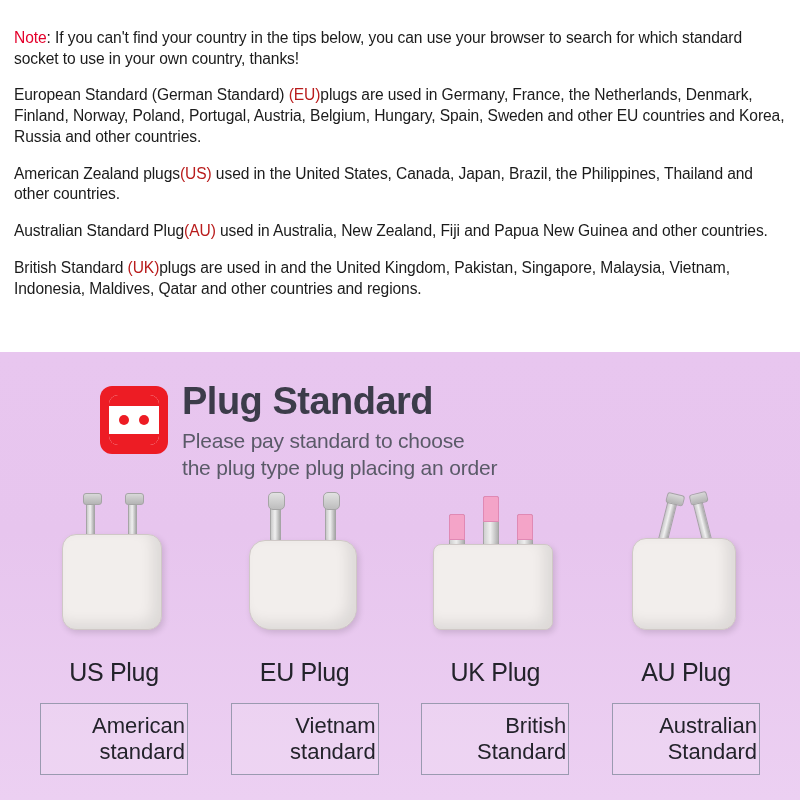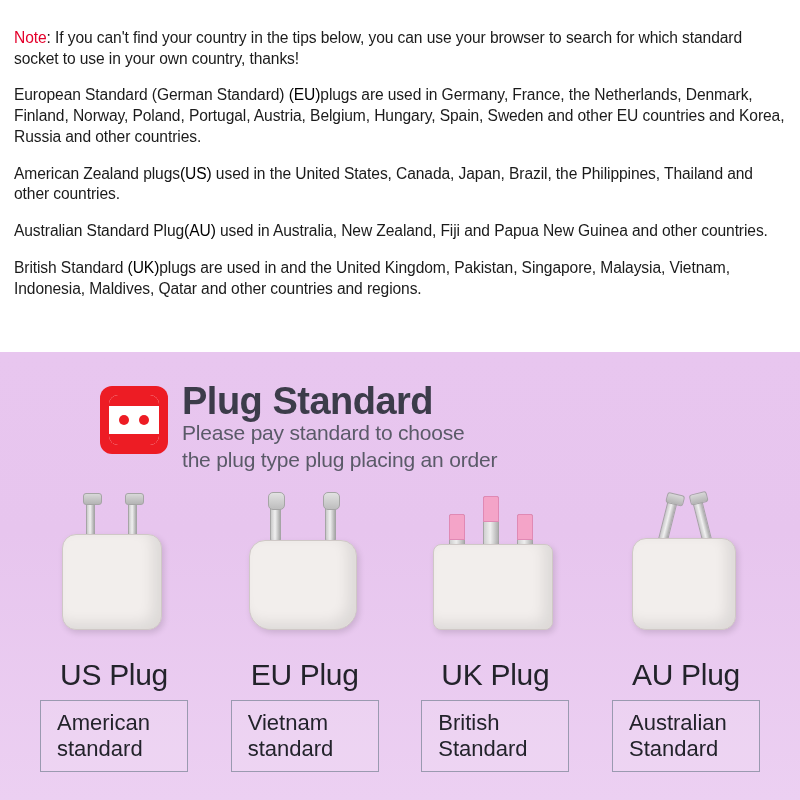--- a/index.html
+++ b/index.html
@@ -26,21 +26,21 @@
     padding: 28px 14px 0 14px;
   }
   .para {
     font-size: 15.6px;
     line-height: 1.33;
     color: #1b1b1b;
     margin-bottom: 16px;
     letter-spacing: -0.1px;
   }
   .para .lead { color: #e4002b; }
-  .para .tag { color: #000000; }
+  .para .tag { color: #b91c1c; }
 
   
   .promo {
     position: absolute;
     left: 0; top: 352px;
     width: 800px; height: 448px;
     background: linear-gradient(180deg,#e8c6ef 0%, #e7c5ee 40%, #ecd0f2 100%);
   }
 
   .promo-head {
@@ -84,21 +84,21 @@
   }
   .socket-icon .band-t { top: 9px; border-radius: 9px 9px 0 0; }
   .socket-icon .band-b { bottom: 9px; border-radius: 0 0 9px 9px; }
 
   .head-text { flex: 1 1 auto; }
   .promo-title {
     font-size: 38px;
     font-weight: bold;
     color: #3c3c4a;
     line-height: 1;
-    margin: 0 0 0 0;
+    margin: 0 0 8px 0;
     letter-spacing: -0.5px;
   }
   .promo-sub {
     font-size: 21px;
     color: #5a5a68;
     line-height: 1.28;
     letter-spacing: -0.2px;
   }
 
   
@@ -114,37 +114,37 @@
     display: flex;
     flex-direction: column;
     align-items: center;
   }
   .plug-art {
     height: 160px;
     width: 180px;
     position: relative;
   }
   .plug-name {
-    font-size: 30px;
+    font-size: 25px;
     color: #23232b;
     margin-top: 6px;
     letter-spacing: -0.3px;
     white-space: nowrap;
   }
   .plug-box {
-    margin-top: 8px;
+    margin-top: 16px;
     width: 148px;
     min-height: 72px;
     border: 1.5px solid #9a9ab0;
     background: rgba(255,255,255,0.12);
     display: flex;
     flex-direction: column;
-    align-items: flex-start;
+    align-items: flex-end;
     justify-content: center;
-    padding: 4px 16px;
+    padding: 4px 2px;
   }
   .plug-box span {
     font-size: 22px;
     color: #23232b;
     line-height: 1.18;
     text-align: center;
     white-space: nowrap;
   }
 
   

